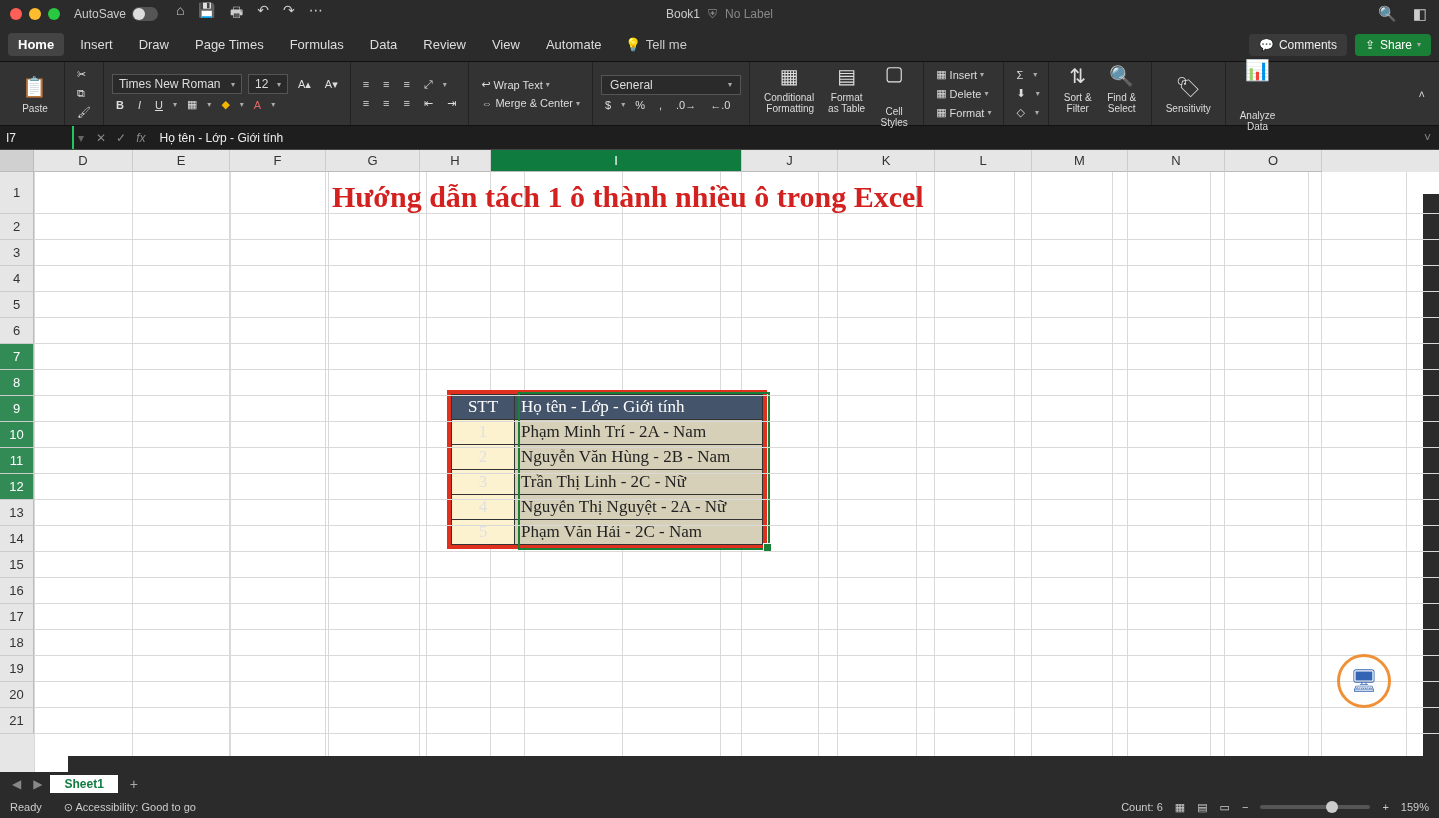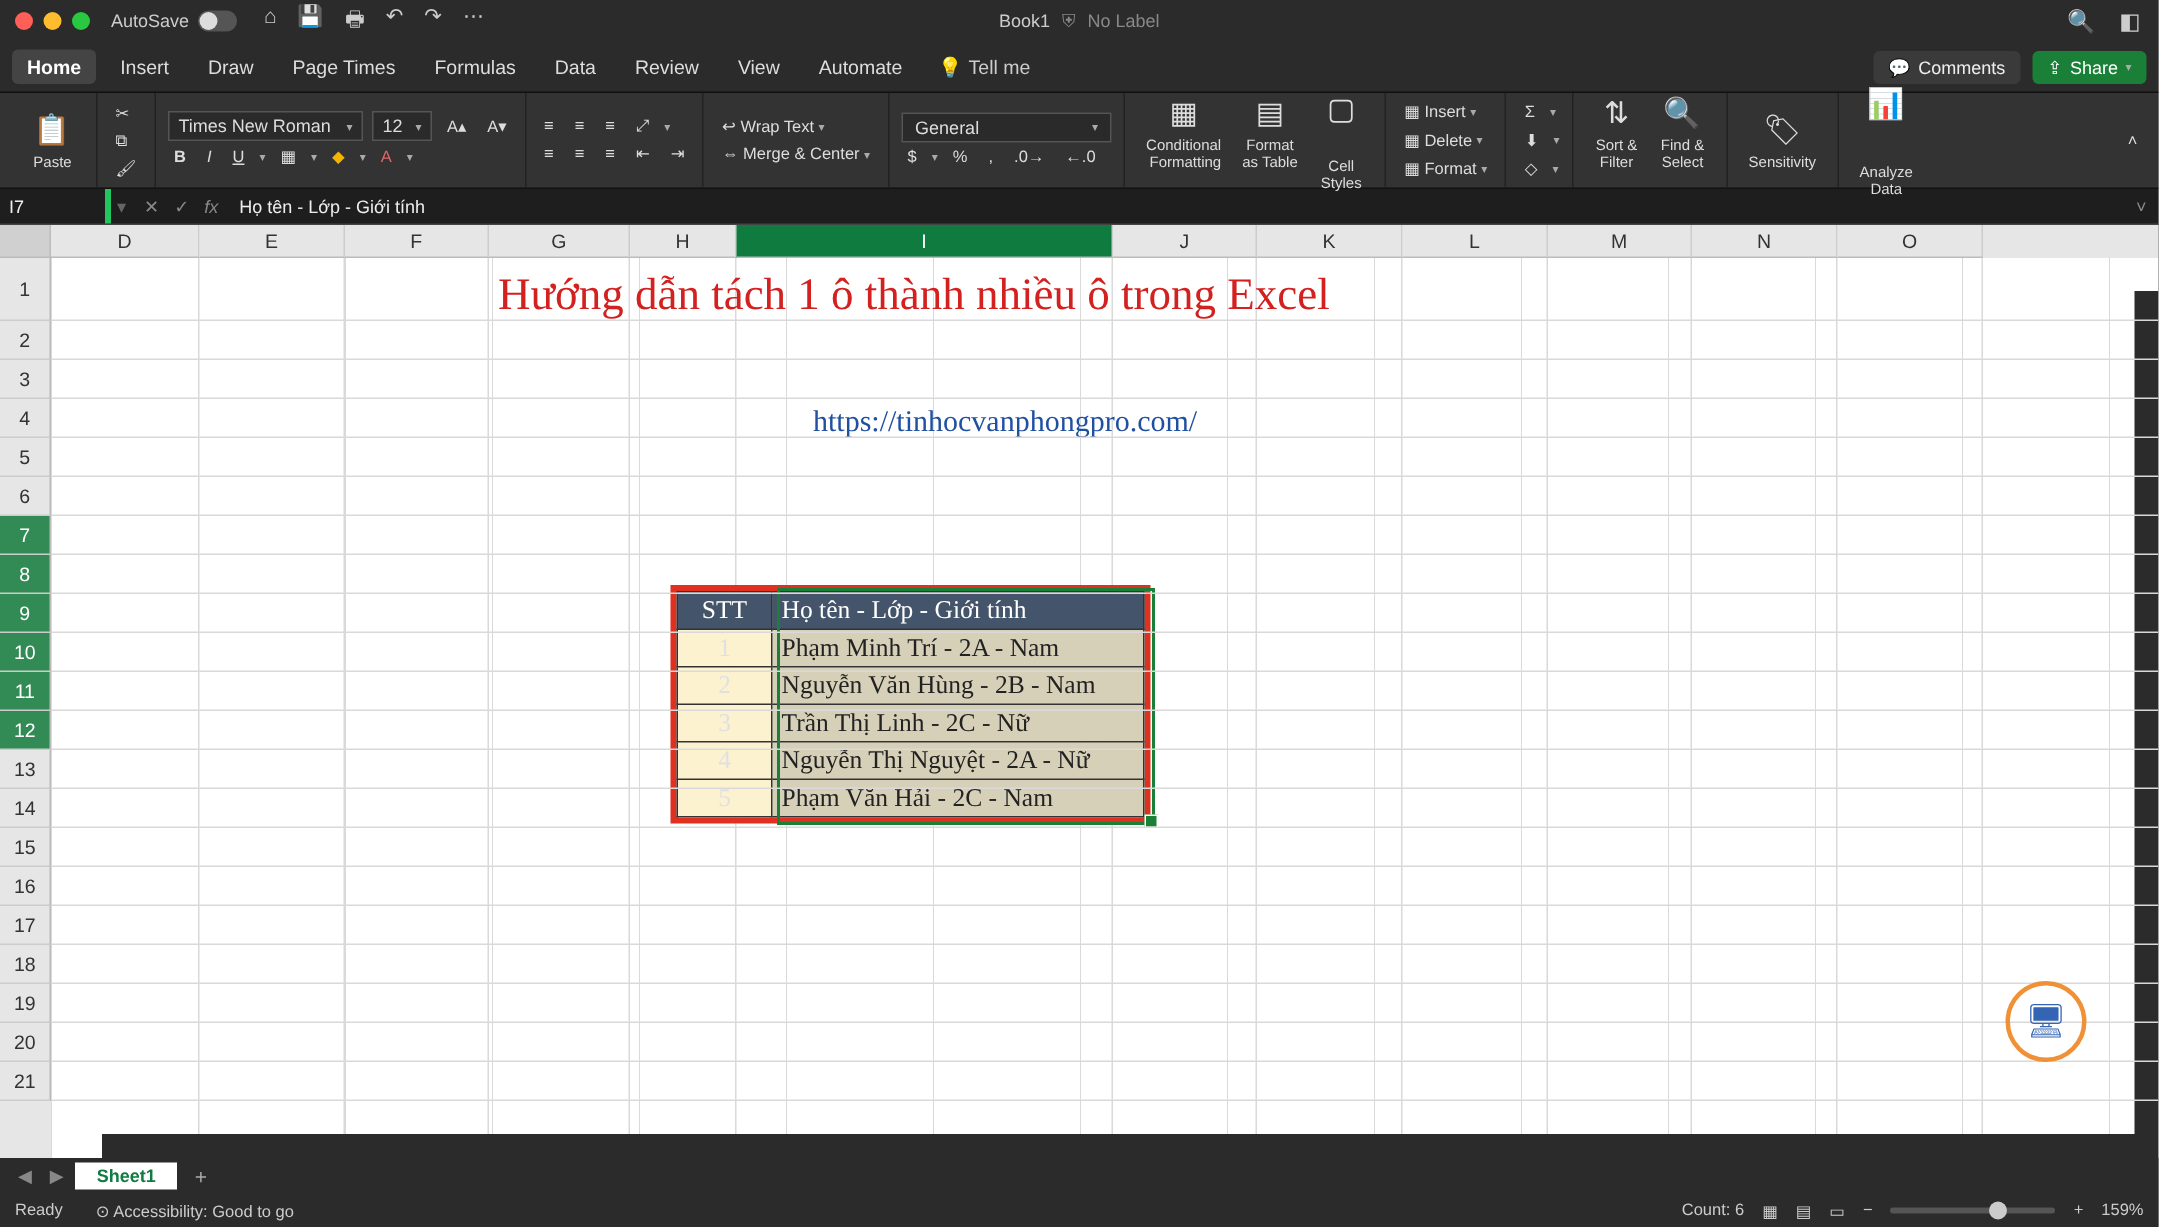--- a/index.html
+++ b/index.html
@@ -35,40 +35,40 @@
 .rbtn { padding:2px 4px; cursor:pointer; display:flex; align-items:center; gap:3px; }
 .fontbox { background:#2a2a2a; border:1px solid #555; padding:2px 6px; font-size:12px; min-width:130px; display:flex; justify-content:space-between; align-items:center; }
 .sizebox { background:#2a2a2a; border:1px solid #555; padding:2px 6px; font-size:12px; width:40px; display:flex; justify-content:space-between; align-items:center; }
 .fmtbox { background:#2a2a2a; border:1px solid #555; padding:2px 8px; font-size:12px; width:140px; display:flex; justify-content:space-between; align-items:center; }
 .bigbtn { display:flex; flex-direction:column; align-items:center; gap:2px; padding:0 6px; cursor:pointer; font-size:10px; text-align:center; line-height:1.1; }
 .bigicon { width:30px; height:28px; display:flex; align-items:center; justify-content:center; font-size:20px; }
 .chev { font-size:8px; color:#aaa; }
 
 
 .fxbar { height: 24px; background:#1e1e1e; display:flex; align-items:center; font-size:12px; border-bottom:1px solid #444; }
-.namebox { width:74px; padding:0 6px; color:#eee; border-right:4px solid #22c55e; height:100%; display:flex; align-items:center; }
+.namebox { width:74px; padding:0 6px; color:#eee; border-right:2px solid #22c55e; height:100%; display:flex; align-items:center; }
 .fxctrls { display:flex; align-items:center; gap:10px; padding:0 8px; color:#888; }
 .fxinput { flex:1; padding:0 6px; color:#eee; }
 
 
 .sheet-wrap { position:relative; height: calc(818px - 28px - 34px - 64px - 24px - 24px - 22px); background:#fff; overflow:hidden; }
 .colheads { position:absolute; top:0; left:0; right:0; height:22px; display:flex; background:#e6e6e6; }
 .corner { width:34px; height:22px; background:#d0d0d0; border-right:1px solid #bbb; border-bottom:1px solid #bbb; }
 .ch { border-right:1px solid #ccc; border-bottom:1px solid #bbb; display:flex; align-items:center; justify-content:center; font-size:13px; color:#333; background:#e6e6e6; }
 .ch.sel { background:#0f7b3e; color:#fff; }
 .rowheads { position:absolute; left:0; top:22px; bottom:0; width:34px; background:#e6e6e6; }
 .rh { height:26px; border-bottom:1px solid #ccc; border-right:1px solid #bbb; display:flex; align-items:center; justify-content:center; font-size:13px; color:#333; }
 .rh.sel { background:#328b55; color:#fff; }
 .rh.tall { height:42px; }
 .gridarea { position:absolute; left:34px; top:22px; right:0; bottom:0; background:#fff; }
 .gridarea::before { content:""; position:absolute; inset:0; background-image: linear-gradient(to right, #d9d9d9 1px, transparent 1px); background-size: var(--cw,98px) 100%; }
 .hlines { position:absolute; left:0; right:0; border-bottom:1px solid #d9d9d9; }
 
 
-.bigtitle { position:absolute; color:#d32120; font-family:"Times New Roman",serif; font-weight:normal; font-size:30px; white-space:nowrap; }
+.bigtitle { position:absolute; color:#d32120; font-family:"Times New Roman",serif; font-weight:bold; font-size:30px; white-space:nowrap; }
 .linkcell { position:absolute; color:#2050a0; font-family:"Times New Roman",serif; font-size:20px; }
 .tbl { position:absolute; border:4px solid #e03020; }
 .thcell { background:#44546a; color:#fff; font-family:"Times New Roman",serif; font-size:17px; padding:2px 6px; border:1px solid #333; }
 .tdnum { background:#fdf2d0; font-family:"Times New Roman",serif; font-size:17px; text-align:center; border:1px solid #333; }
 .tddata { background:#d6d0b8; font-family:"Times New Roman",serif; font-size:17px; padding:2px 6px; border:1px solid #333; color:#222; }
 .selbox { position:absolute; border:2px solid #1a7f37; pointer-events:none; }
 .selbox::after { content:""; position:absolute; right:-4px; bottom:-4px; width:7px; height:7px; background:#1a7f37; border:1px solid #fff; }
 
 
 .sheettabs { height:24px; background:#2b2b2b; display:flex; align-items:center; padding:0 8px; font-size:12px; gap:4px; }
@@ -371,21 +371,20 @@
       <div style="position: absolute; top: 0px; bottom: 0px; width: 1px; background: rgb(217, 217, 217); left: 900px;"></div>
       <div style="position: absolute; top: 0px; bottom: 0px; width: 1px; background: rgb(217, 217, 217); left: 803px;"></div>
       <div style="position: absolute; top: 0px; bottom: 0px; width: 1px; background: rgb(217, 217, 217); left: 707px;"></div>
       <div style="position: absolute; top: 0px; bottom: 0px; width: 1px; background: rgb(217, 217, 217); left: 456px;"></div>
       <div style="position: absolute; top: 0px; bottom: 0px; width: 1px; background: rgb(217, 217, 217); left: 385px;"></div>
       <div style="position: absolute; top: 0px; bottom: 0px; width: 1px; background: rgb(217, 217, 217); left: 291px;"></div>
       <div style="position: absolute; top: 0px; bottom: 0px; width: 1px; background: rgb(217, 217, 217); left: 195px;"></div>
       <div style="position: absolute; top: 0px; bottom: 0px; width: 1px; background: rgb(217, 217, 217); left: 98px;"></div>
 
     <div class="bigtitle" style="left:298px; top:8px;">Hướng dẫn tách 1 ô thành nhiều ô trong Excel</div>
-    <div class="linkcell" style="left:508px; top:98px;">https://tinhocvanphongpro.com/</div>
 
     <div class="tbl" id="datatable" style="left:413px; top:218px;">
       <table style="border-collapse:collapse;">
         <tbody>
             <tr>
           <td class="thcell" style="width:63px;text-align:center;">STT</td>
           <td class="thcell" style="width:248px;">Họ tên - Lớp - Giới tính</td>
         </tr>
         </tbody>
           <tbody id="tablebody">

